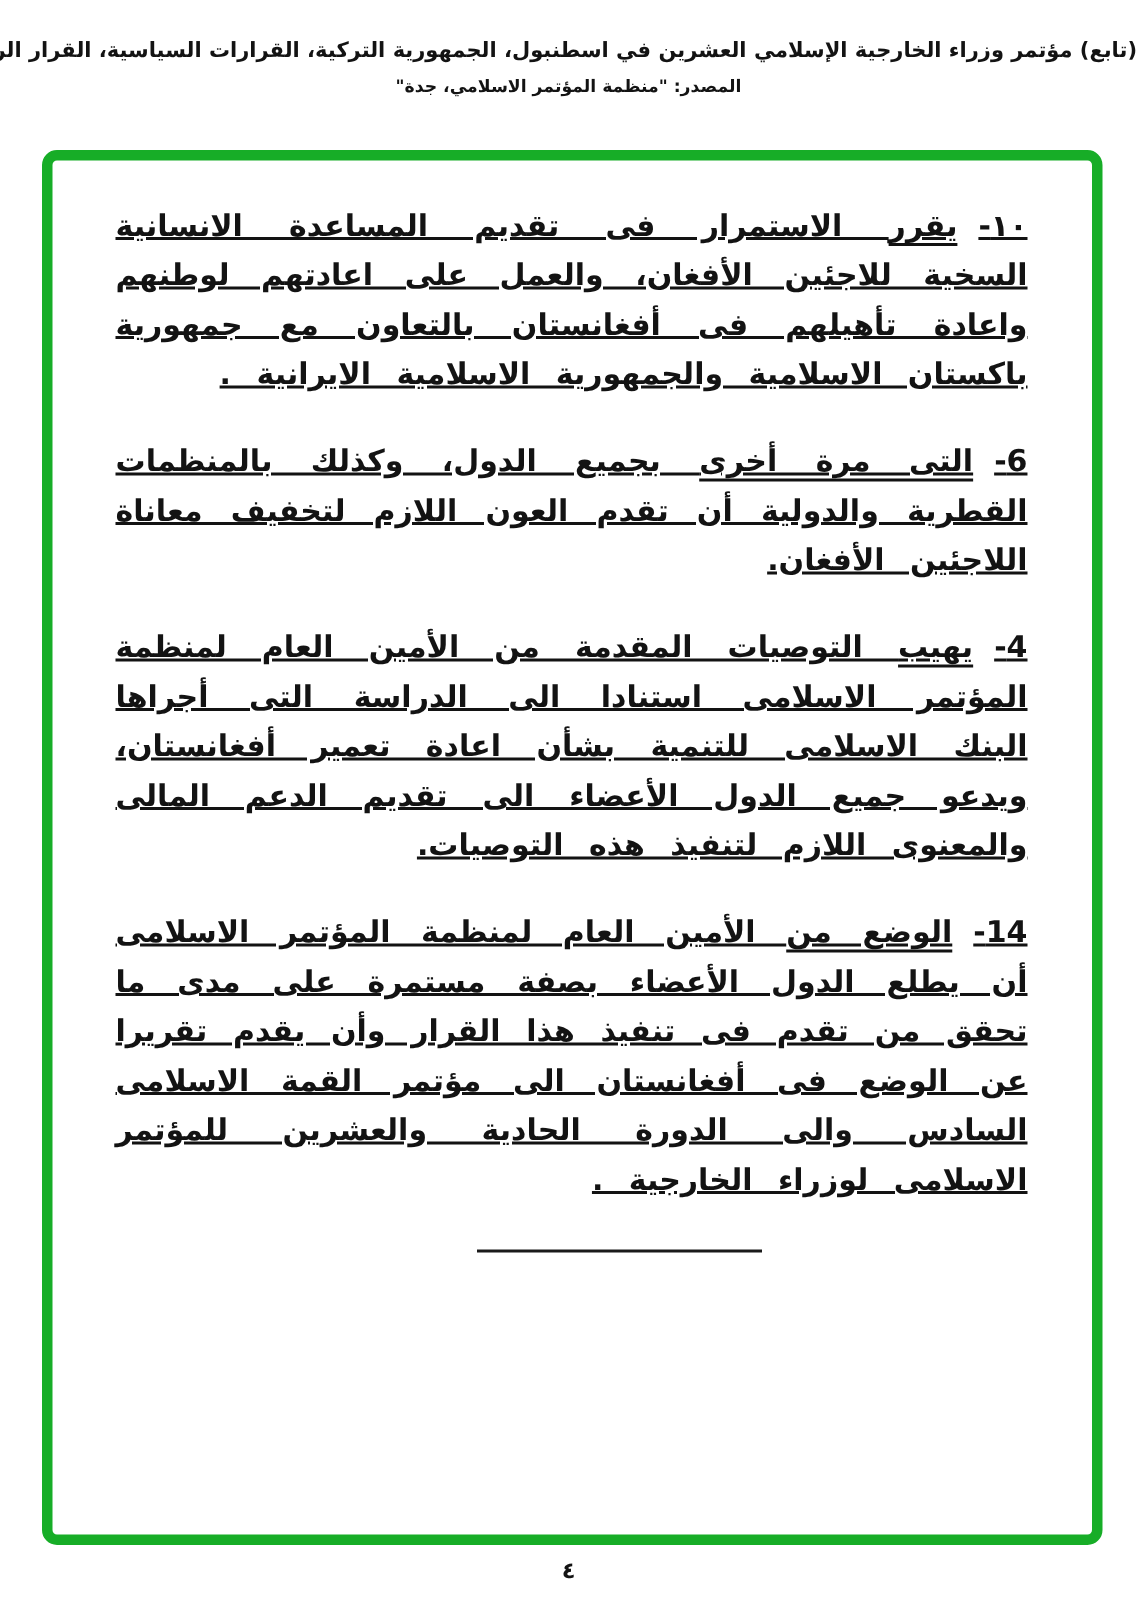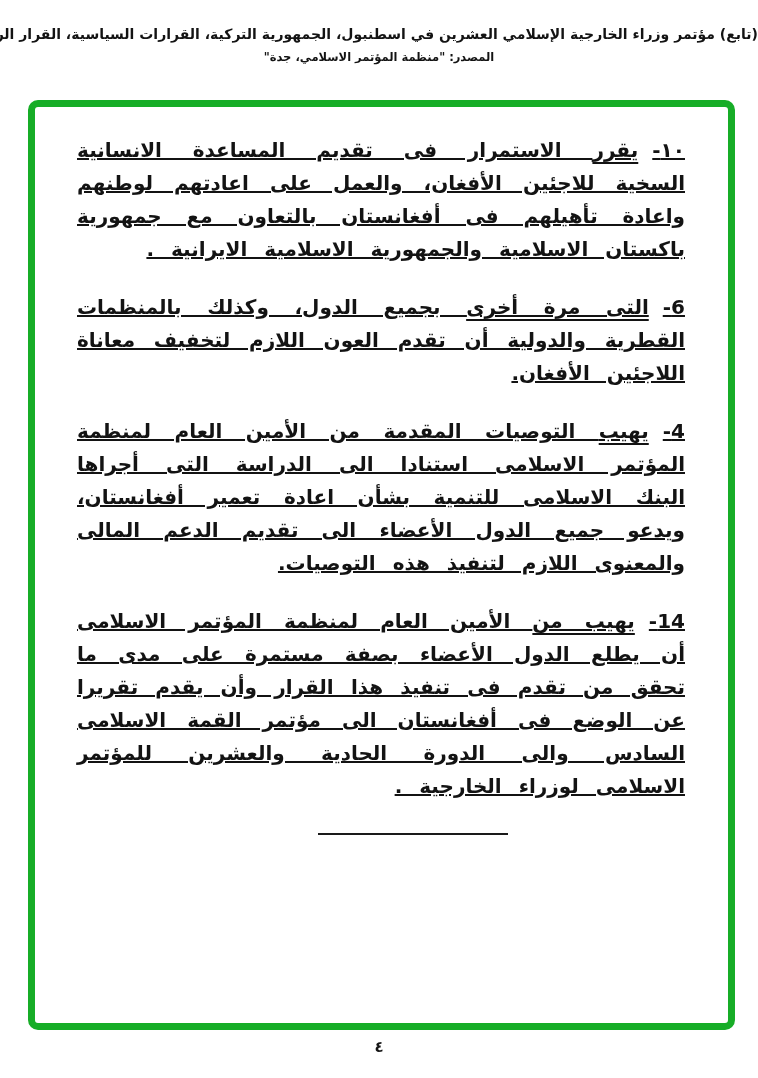--- a/index.html
+++ b/index.html
@@ -108,19 +108,19 @@
 <div class="page-frame" style="border-color: rgb(23, 173, 39);"></div>
 
 <div class="resolution-body">
 
   <p class="para"><span class="num">١٠-</span><span class="lead">يقرر</span><span class="rest"> الاستمرار فى تقديم المساعدة الانسانية السخية للاجئين الأفغان، والعمل على اعادتهم لوطنهم واعادة تأهيلهم فى أفغانستان بالتعاون مع جمهورية باكستان الاسلامية والجمهورية الاسلامية الايرانية .</span></p>
 
   <p class="para"><span class="num">6-</span><span class="lead">التى مرة أخرى</span><span class="rest"> بجميع الدول، وكذلك بالمنظمات القطرية والدولية أن تقدم العون اللازم لتخفيف معاناة اللاجئين الأفغان.</span></p>
 
   <p class="para"><span class="num">4-</span><span class="lead">يهيب</span><span class="rest"> التوصيات المقدمة من الأمين العام لمنظمة المؤتمر الاسلامى استنادا الى الدراسة التى أجراها البنك الاسلامى للتنمية بشأن اعادة تعمير أفغانستان، ويدعو جميع الدول الأعضاء الى تقديم الدعم المالى والمعنوى اللازم لتنفيذ هذه التوصيات.</span></p>
 
-  <p class="para"><span class="num">14-</span><span class="lead">يهيب من</span><span class="rest"> الأمين العام لمنظمة المؤتمر الاسلامى أن يطلع الدول الأعضاء بصفة مستمرة على مدى ما تحقق من تقدم فى تنفيذ هذا القرار وأن يقدم تقريرا عن الوضع فى أفغانستان الى مؤتمر القمة الاسلامى السادس والى الدورة الحادية والعشرين للمؤتمر الاسلامى لوزراء الخارجية .</span></p>
+  <p class="para"><span class="num">14-</span><span class="lead">الوضع من</span><span class="rest"> الأمين العام لمنظمة المؤتمر الاسلامى أن يطلع الدول الأعضاء بصفة مستمرة على مدى ما تحقق من تقدم فى تنفيذ هذا القرار وأن يقدم تقريرا عن الوضع فى أفغانستان الى مؤتمر القمة الاسلامى السادس والى الدورة الحادية والعشرين للمؤتمر الاسلامى لوزراء الخارجية .</span></p>
 
 
   <div class="section-divider"></div>
 </div>
 
 <div class="page-num">٤</div>
 
 </body></html>

